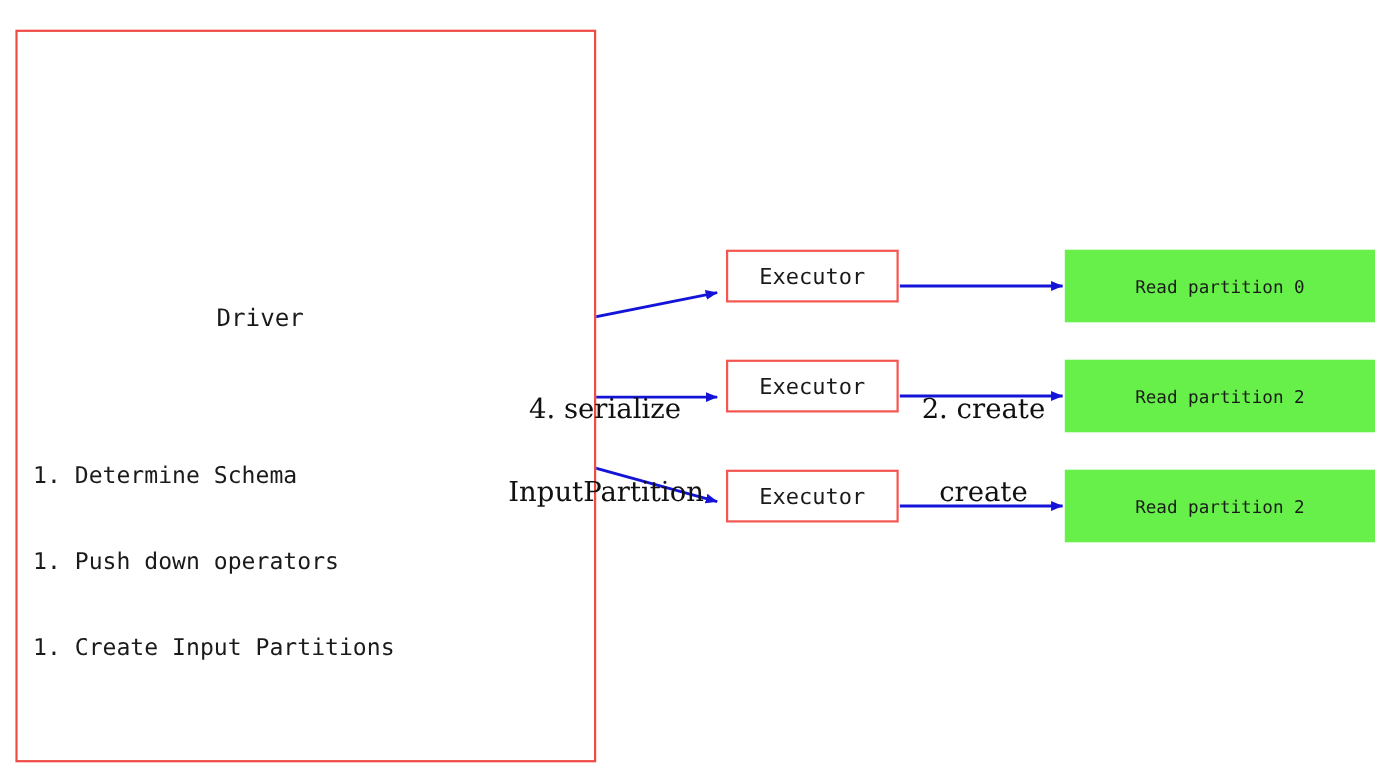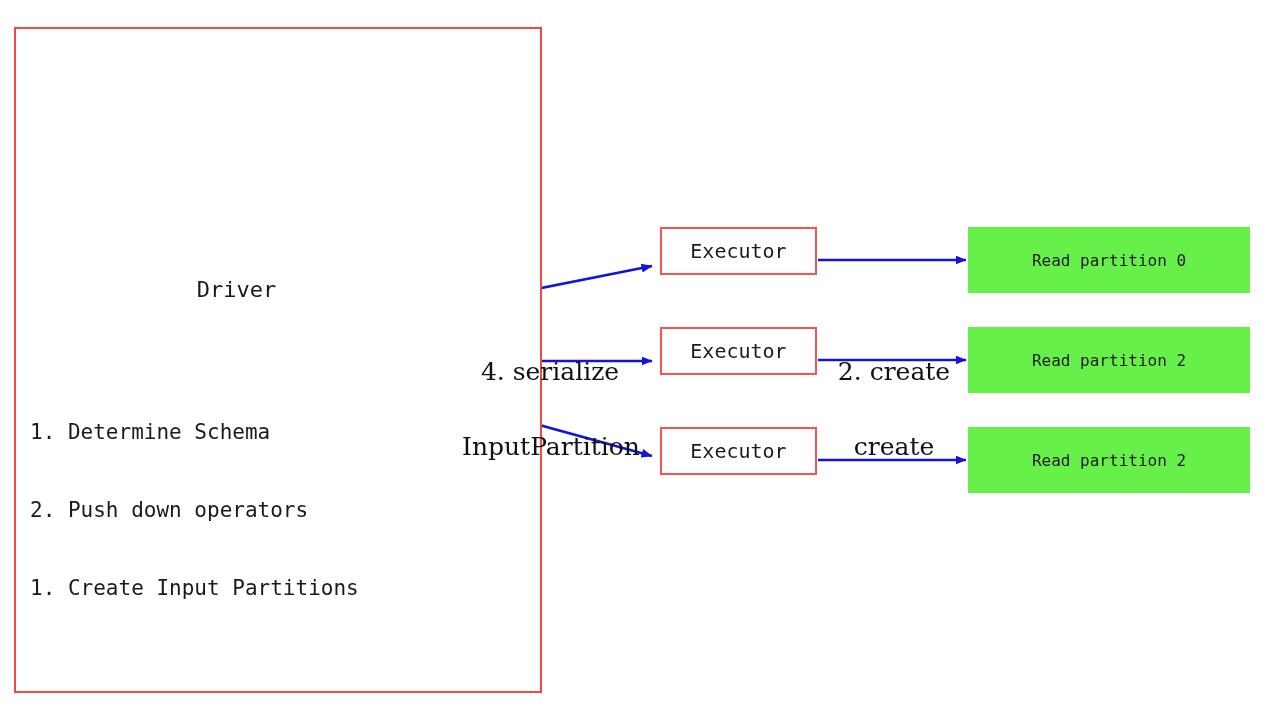--- a/index.html
+++ b/index.html
@@ -148,21 +148,21 @@
 
     <line x1="818" y1="360" x2="966" y2="360" stroke="#1414d8" stroke-width="2.6" marker-end="url(#arrowhead)"></line>
 
     <line x1="818" y1="460" x2="966" y2="460" stroke="#1414d8" stroke-width="2.6" marker-end="url(#arrowhead)"></line>
   </svg>
 
   <div class="driver-box">
     <div class="driver-title">Driver</div>
     <div class="driver-steps">
       <div>1. Determine Schema</div>
-      <div>2. Push down operators</div>
+      <div>1. Push down operators</div>
       <div>1. Create Input Partitions</div>
     </div>
   </div>
 
   <div class="executor-box exec-0">
     <span class="label">Executor</span>
   </div>
   <div class="executor-box exec-1">
     <span class="label">Executor</span>
   </div>

